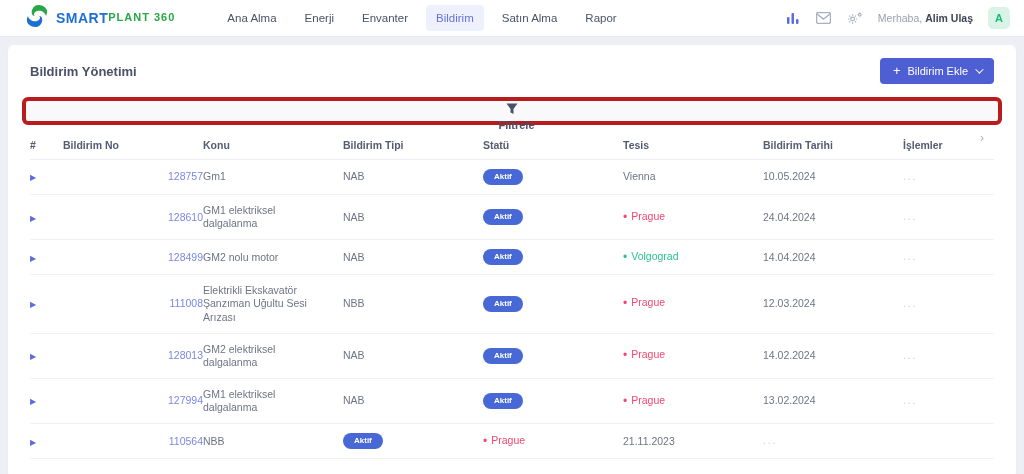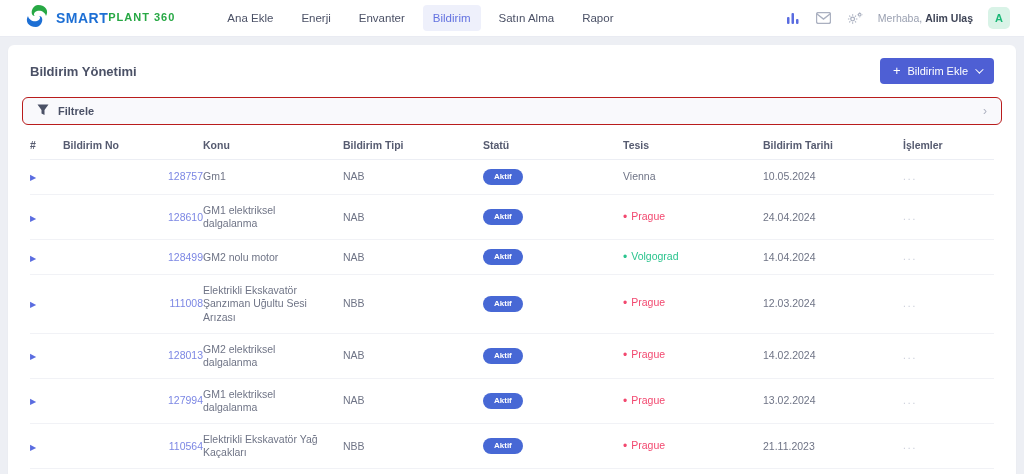--- a/index.html
+++ b/index.html
@@ -52,23 +52,23 @@
     display: flex; align-items: center; gap: 7px; padding: 7px 13px; cursor: pointer;
   }
   .plus-glyph { font-size: 13px; line-height: 10px; font-weight: 400; }
   .chev-down {
     width: 6px; height: 6px; border-right: 1.5px solid #fff; border-bottom: 1.5px solid #fff;
     transform: rotate(45deg) translateY(-2px); display: inline-block;
   }
 
   
   .filter-bar {
-    margin: 2px 14px 6px 14px; background: #f9f9fc; border: 1px solid #b91c1c;
+    margin: 2px 14px 6px 14px; background: #f9f9fc; border: 4px solid #b91c1c;
     border-radius: 6px; height: 28px; display: flex; align-items: center;
-    padding: 0 14px; cursor: pointer;
+    padding: 0 14px; cursor: pointer; flex-direction: column;
   }
   .filter-label { font-size: 11px; font-weight: 600; color: #4b5166; margin-left: 9px; }
   .filter-chevron { margin-left: auto; color: #aeb2c0; font-size: 12px; }
 
   
   .table { padding: 0 22px; }
   .tr {
     display: grid;
     grid-template-columns: 33px 140px 140px 140px 140px 140px 140px 1fr;
     align-items: center; border-bottom: 1px solid #f1f2f6;
@@ -103,21 +103,21 @@
         <path d="M12 24 C 4 24, 1 18, 4 13 C 5 17, 9 19, 13 18 C 16 17, 17 14, 15 13 C 19 13, 19 18, 17 21 C 15.5 23, 14 24, 12 24 Z" fill="#1d6fd4"></path>
       </svg>
     </span>
     <span class="logo-text">
       <span class="logo-line1">SMART</span>
       <span class="logo-line2">PLANT 360</span>
     </span>
   </div>
 
   <div class="nav-menu">
-    <span class="nav-item">Ana Ekle</span>
+    <span class="nav-item">Ana Alma</span>
     <span class="nav-item">Enerji</span>
     <span class="nav-item">Envanter</span>
     <span class="nav-item active">Bildirim</span>
     <span class="nav-item">Satın Alma</span>
     <span class="nav-item">Rapor</span>
   </div>
 
   <div class="nav-right">
     <span class="nav-icon">
       <svg width="14" height="13" viewBox="0 0 14 13">
@@ -245,21 +245,20 @@
     <span class="td">NAB</span>
     <span class="td"><span class="badge">Aktif</span></span>
     <span class="td tesis-red">Prague</span>
     <span class="td">13.02.2024</span>
     <span class="td actions-dots">...</span>
   </div>
 
   <div class="tr">
     <span class="td"><span class="expand-caret">▶</span></span>
     <span class="td row-link">110564</span>
-    <span class="td konu">Elektrikli Ekskavatör Yağ Kaçakları</span>
     <span class="td">NBB</span>
     <span class="td"><span class="badge">Aktif</span></span>
     <span class="td tesis-red">Prague</span>
     <span class="td">21.11.2023</span>
     <span class="td actions-dots">...</span>
   </div>
 
   <div class="tr">
     
     

